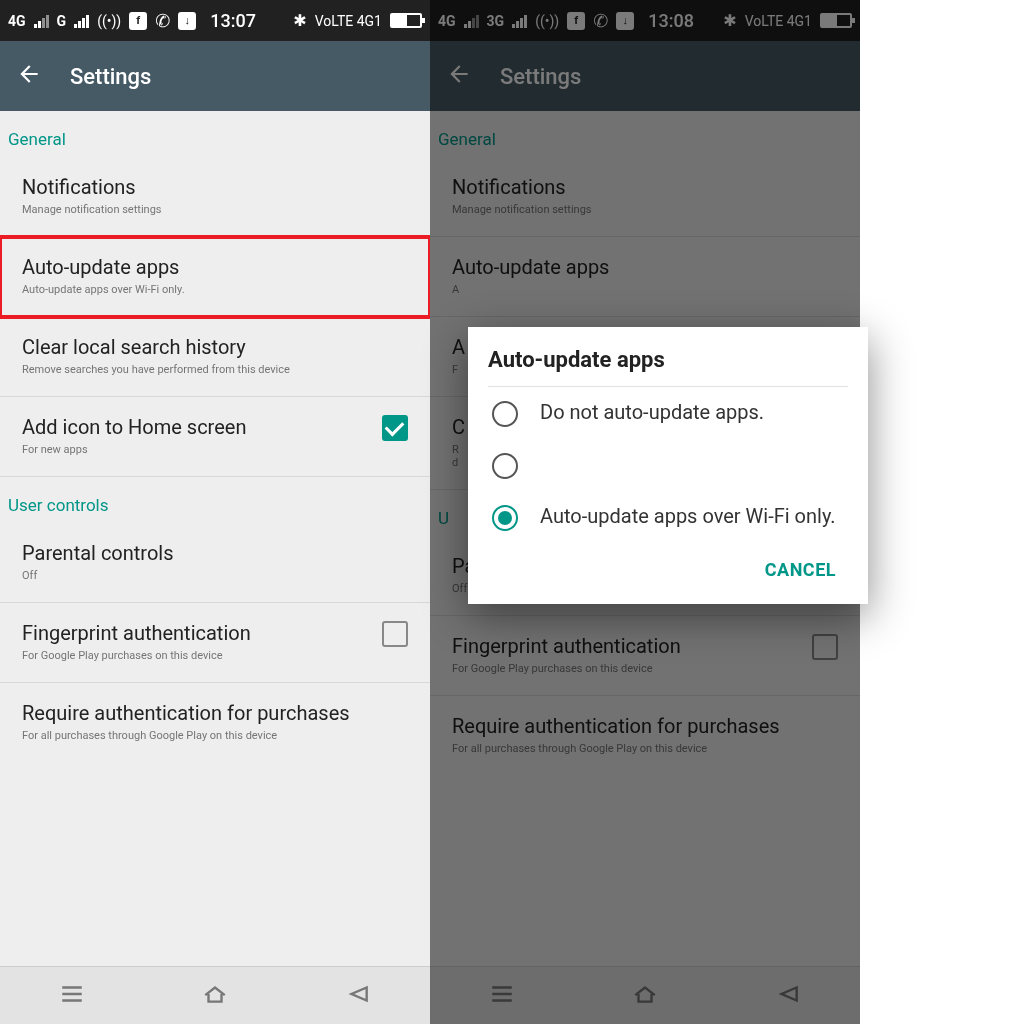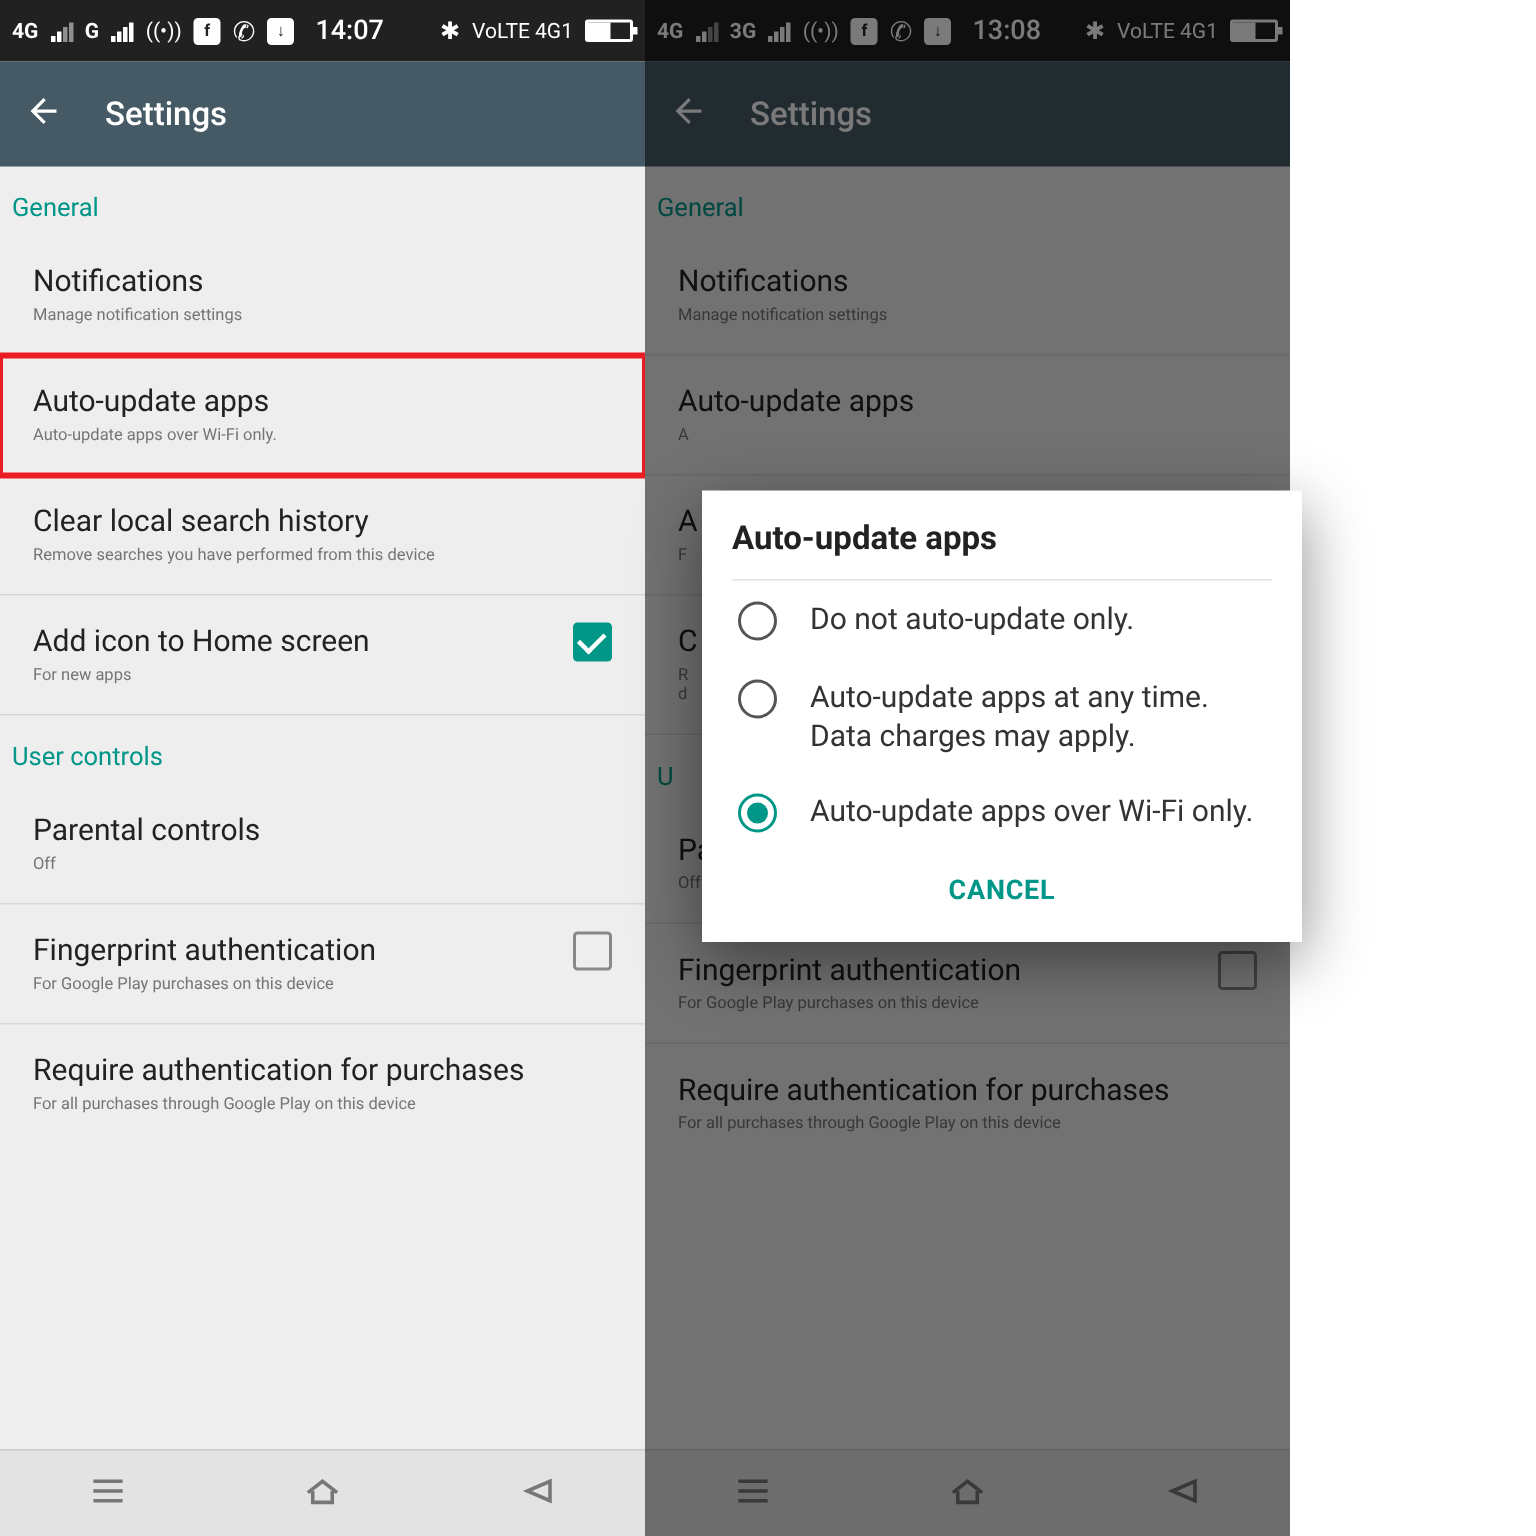--- a/index.html
+++ b/index.html
@@ -55,21 +55,21 @@
   
   .scrim{position:absolute;inset:0;background:rgba(0,0,0,.52);pointer-events:none}
   .dialog{position:absolute;left:38px;right:-8px;top:327px;background:#fff;color:#222;box-shadow:0 12px 40px rgba(0,0,0,.45);padding:20px 20px 14px}
   .dialog h2{font-size:22px;font-weight:700;margin-bottom:14px}
   .opts{border-top:1px solid #e2e2e2}
   .opt{display:flex;align-items:flex-start;gap:22px;padding:12px 4px}
   .radio{width:26px;height:26px;border:2.5px solid #555;border-radius:50%;flex:0 0 26px;margin-top:2px;position:relative}
   .radio.sel{border-color:var(--teal)}
   .radio.sel:after{content:"";position:absolute;inset:4px;background:var(--teal);border-radius:50%}
   .opt span{font-size:20px;line-height:26px;color:#333}
-  .dlg-actions{display:flex;justify-content:center;padding-top:6px}
+  .dlg-actions{display:flex;justify-content:flex-end;padding-top:6px}
   .dlg-actions button{border:0;background:none;color:var(--teal);font-size:18px;font-weight:700;letter-spacing:.5px;padding:10px 12px}
 </style>
 </head>
 <body>
 
 <div class="dual">
 
   <div class="phone">
     <div class="status">
       <div class="l">
@@ -84,21 +84,21 @@
         <span class="sig full">
             <i></i>
             <i></i>
             <i></i>
             <i></i>
           </span>
         <span>((•))</span>
         <span class="ic fill">f</span>
         <span style="font-size:18px">✆</span>
         <span class="ic fill">↓</span>
-        <span class="clock">14:07</span>
+        <span class="clock">13:07</span>
       </div>
       <div class="r">
         <span class="bt">✱</span>
         <span class="mini">VoLTE 4G1</span>
         <span class="batt">
             <i></i>
           </span>
       </div>
     </div>
 
@@ -280,25 +280,24 @@
           </svg></span>
     </div>
 
     <div class="scrim"></div>
 
     <div class="dialog">
       <h2>Auto-update apps</h2>
       <div class="opts">
         <div class="opt">
           <div class="radio"></div>
-          <span>Do not auto-update only.</span>
+          <span>Do not auto-update apps.</span>
         </div>
         <div class="opt">
           <div class="radio"></div>
-          <span>Auto-update apps at any time. Data charges may apply.</span>
         </div>
         <div class="opt">
           <div class="radio sel"></div>
           <span>Auto-update apps over Wi-Fi only.</span>
         </div>
       </div>
       <div class="dlg-actions">
         <button>CANCEL</button>
       </div>
     </div>

